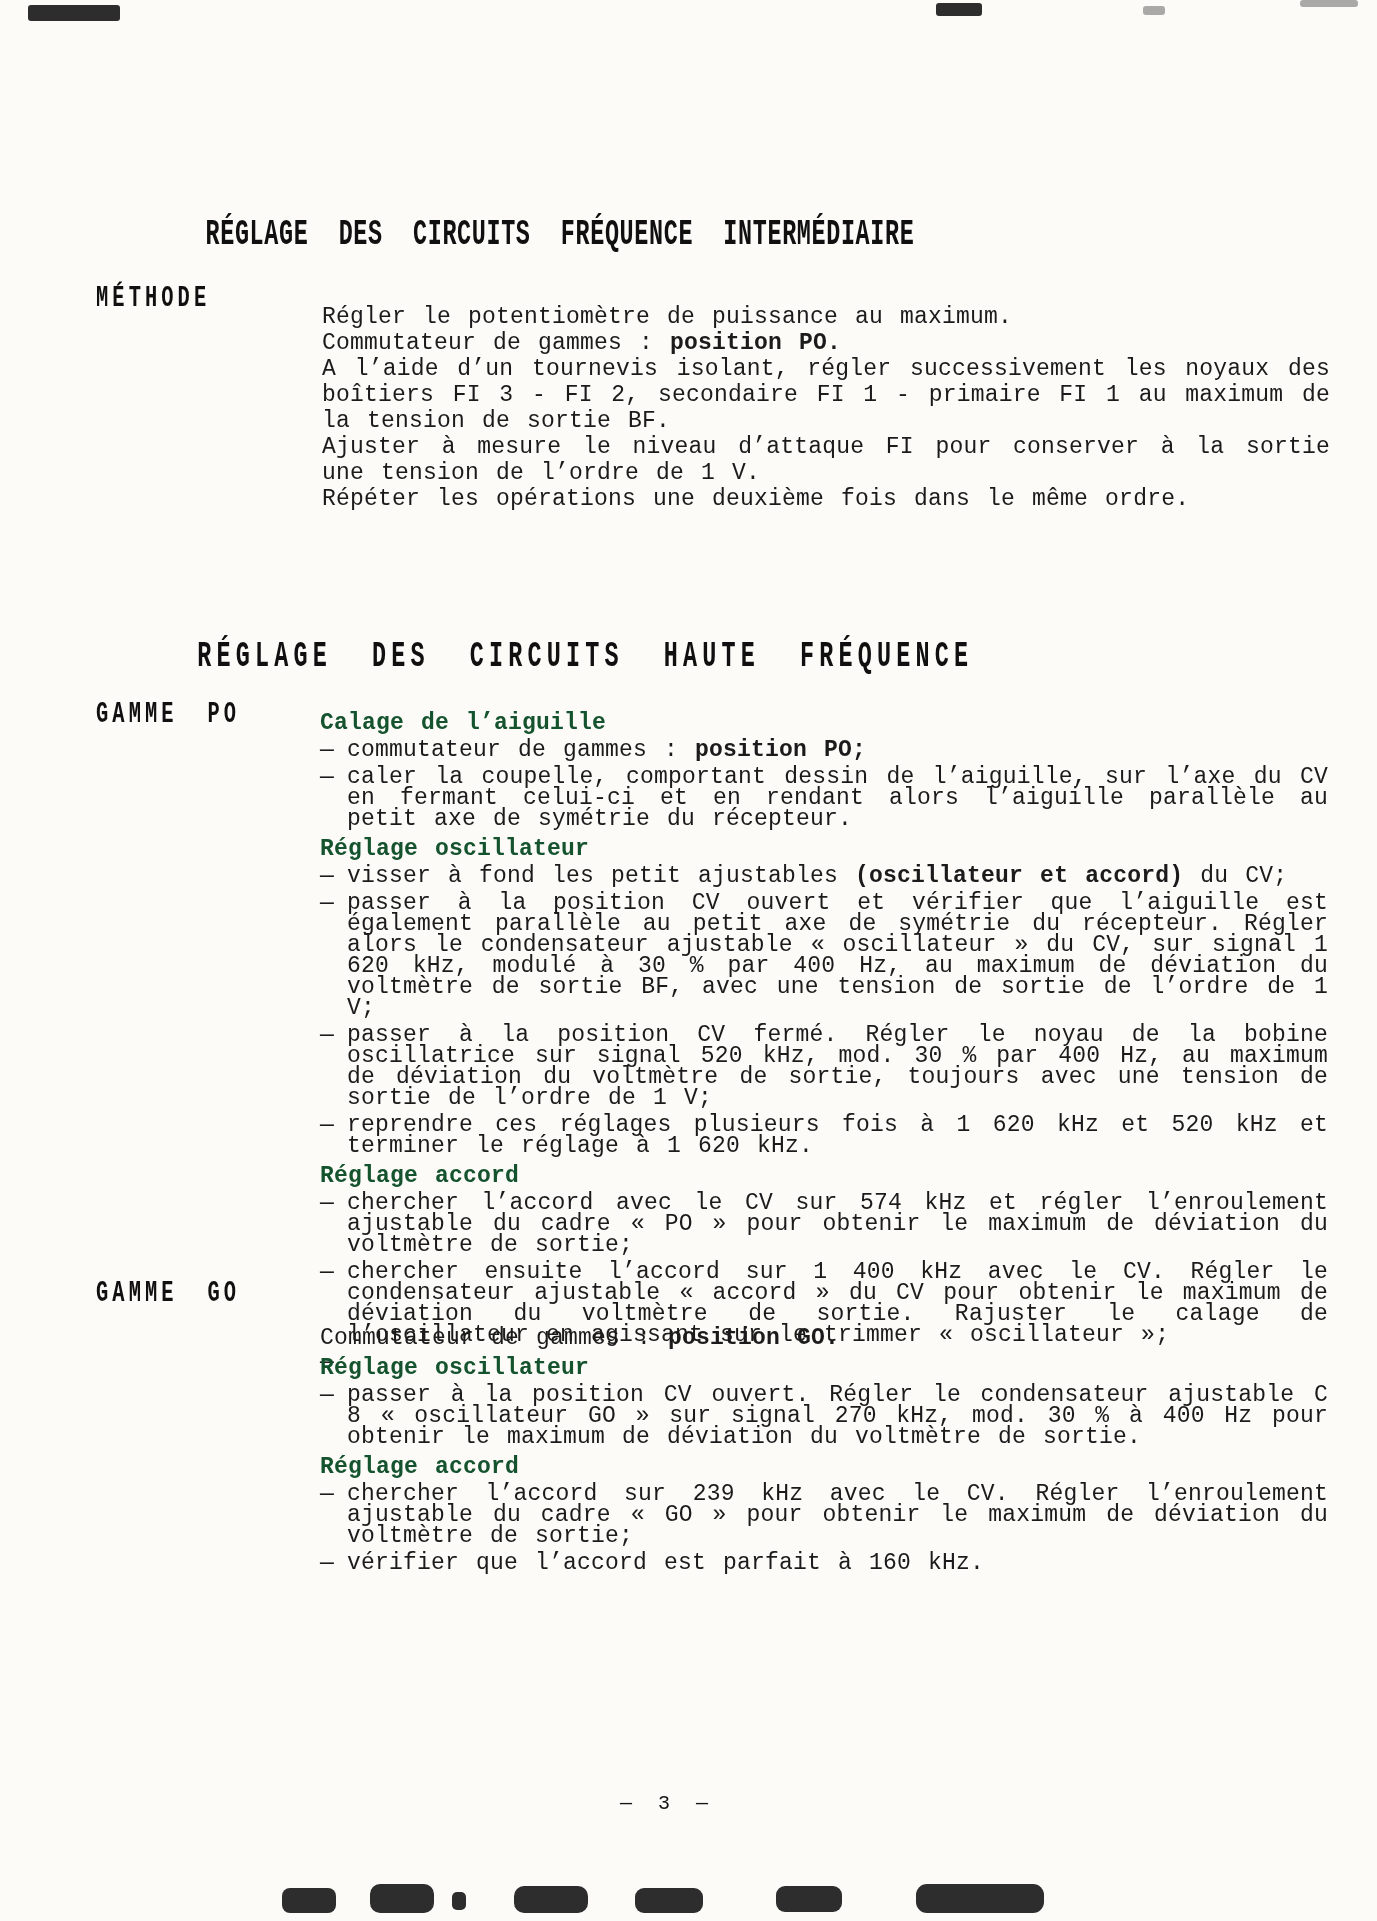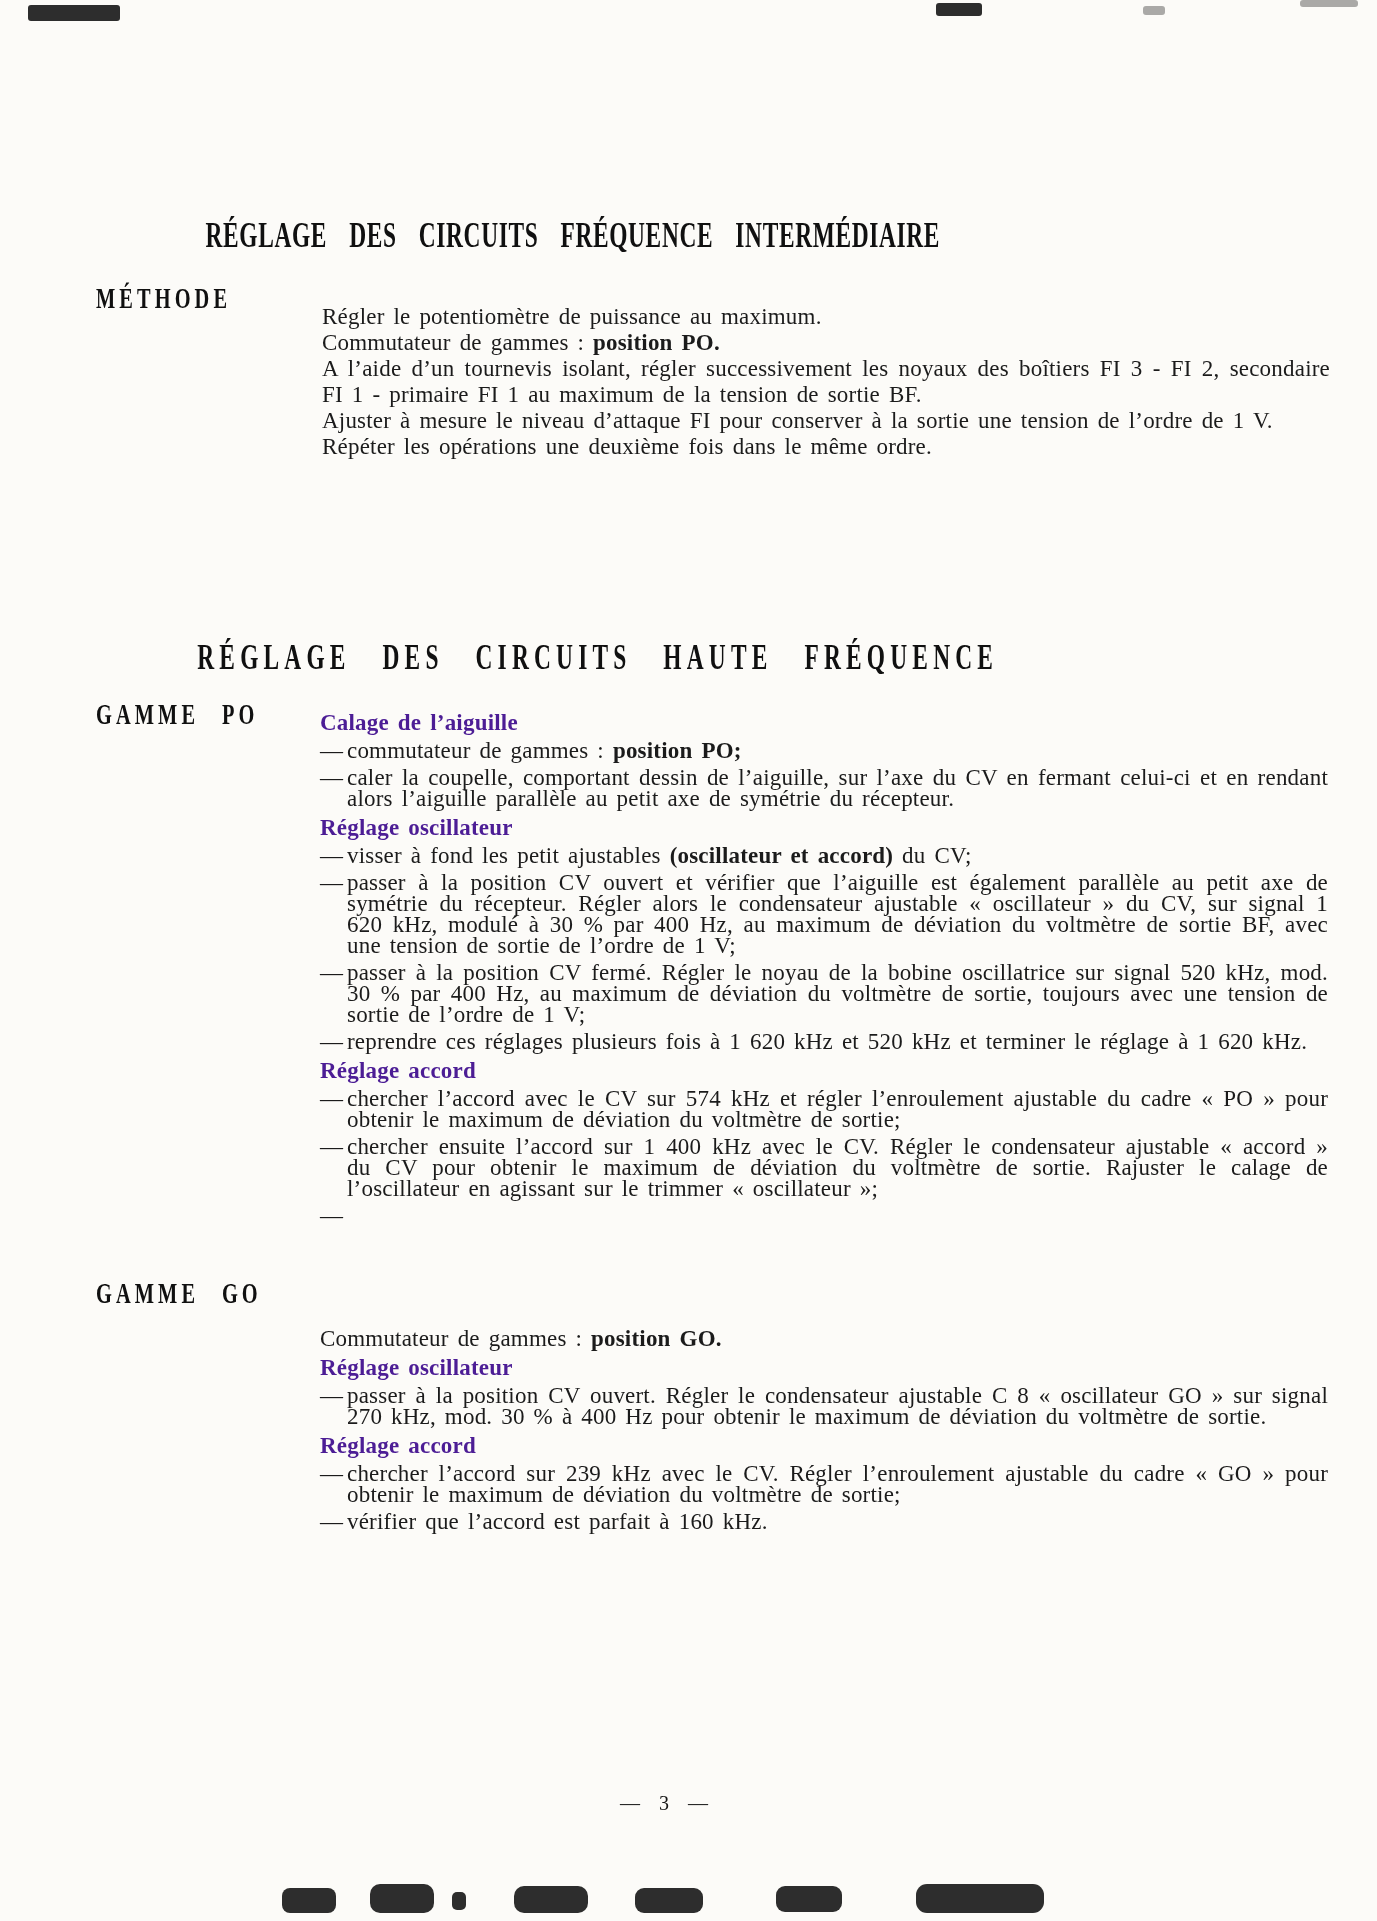--- a/index.html
+++ b/index.html
@@ -1,20 +1,20 @@
 <!DOCTYPE html>
 <html><head>
 <meta charset="utf-8">
 <style>
   html,body{margin:0;padding:0;background:#e8e6e2;}
   .page{
     position:relative;
     width:1377px;height:1921px;
     background:#fcfbf8;
-    font-family:Liberation Serif, serif;
+    font-family:Liberation Mono, monospace;
     color:#1a1a1a;
     overflow:hidden;
   }
   
   .big-title{
     position:absolute;
     font-weight:bold;
     color:#101010;
     line-height:1;
     white-space:nowrap;
@@ -54,21 +54,21 @@
   }
   #methode-body{left:322px;top:304px;line-height:26px;}
   #po-body{left:320px;top:712px;}
   #go-body{left:320px;top:1280px;margin-top:48px;}
   #methode-body .plain{margin:0;text-align:justify;}
   #po-body .plain, #po-body .bullet,
   #go-body .plain, #go-body .bullet{
     line-height:21px;margin:0 0 6px;text-align:justify;
   }
   .subhead{
-    font-weight:bold;color:#4c1d95;
+    font-weight:bold;color:#14532d;
     line-height:22px;margin:0 0 6px;
   }
   .subhead:not(:first-child){margin-top:8px;}
   .bullet{position:relative;padding-left:27px;}
   .bullet .dash{position:absolute;left:0;top:0;}
   .b{font-weight:bold;}
   
   .page-number{
     position:absolute;top:1792px;left:0;width:1330px;
     text-align:center;font-size:20px;

